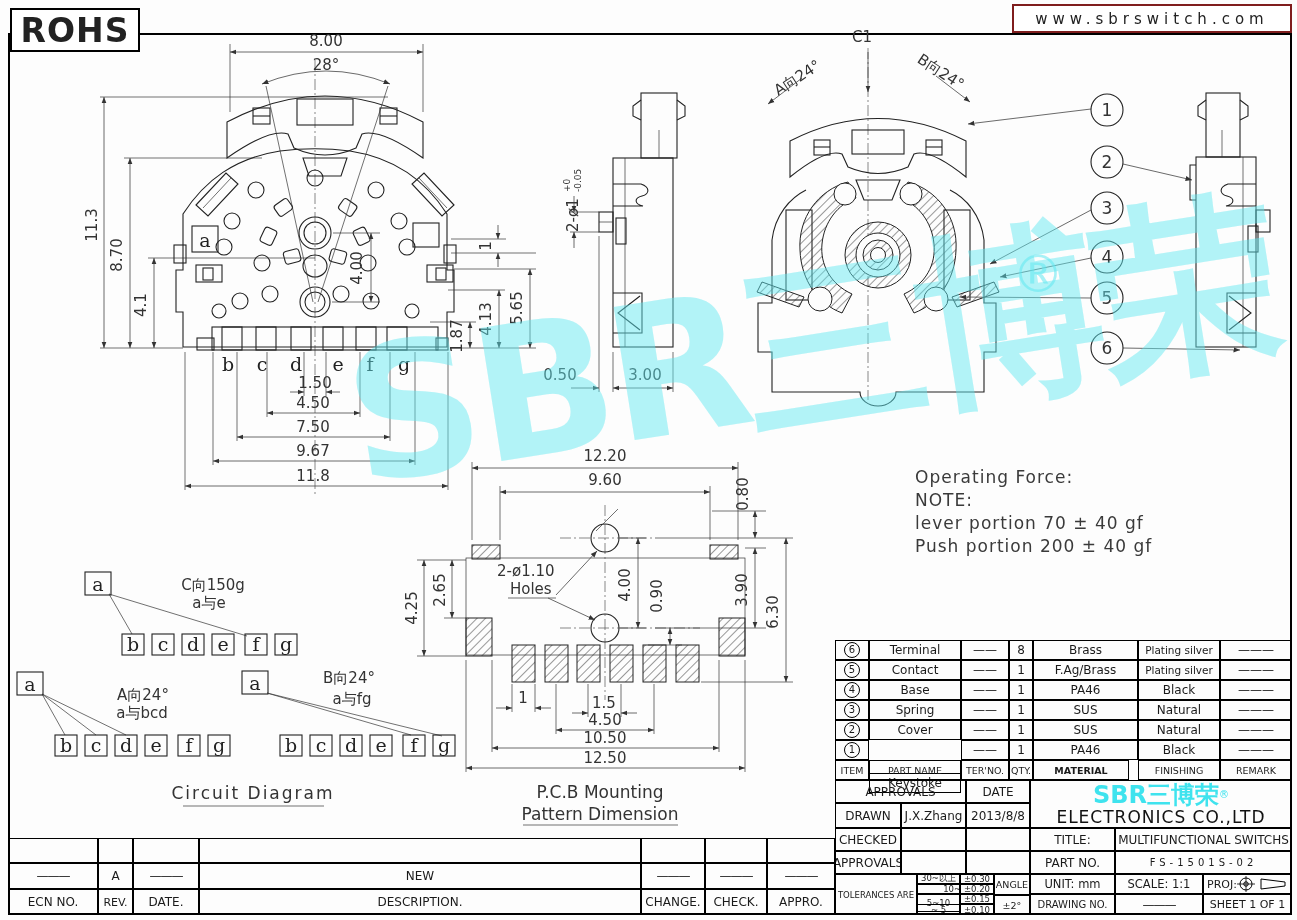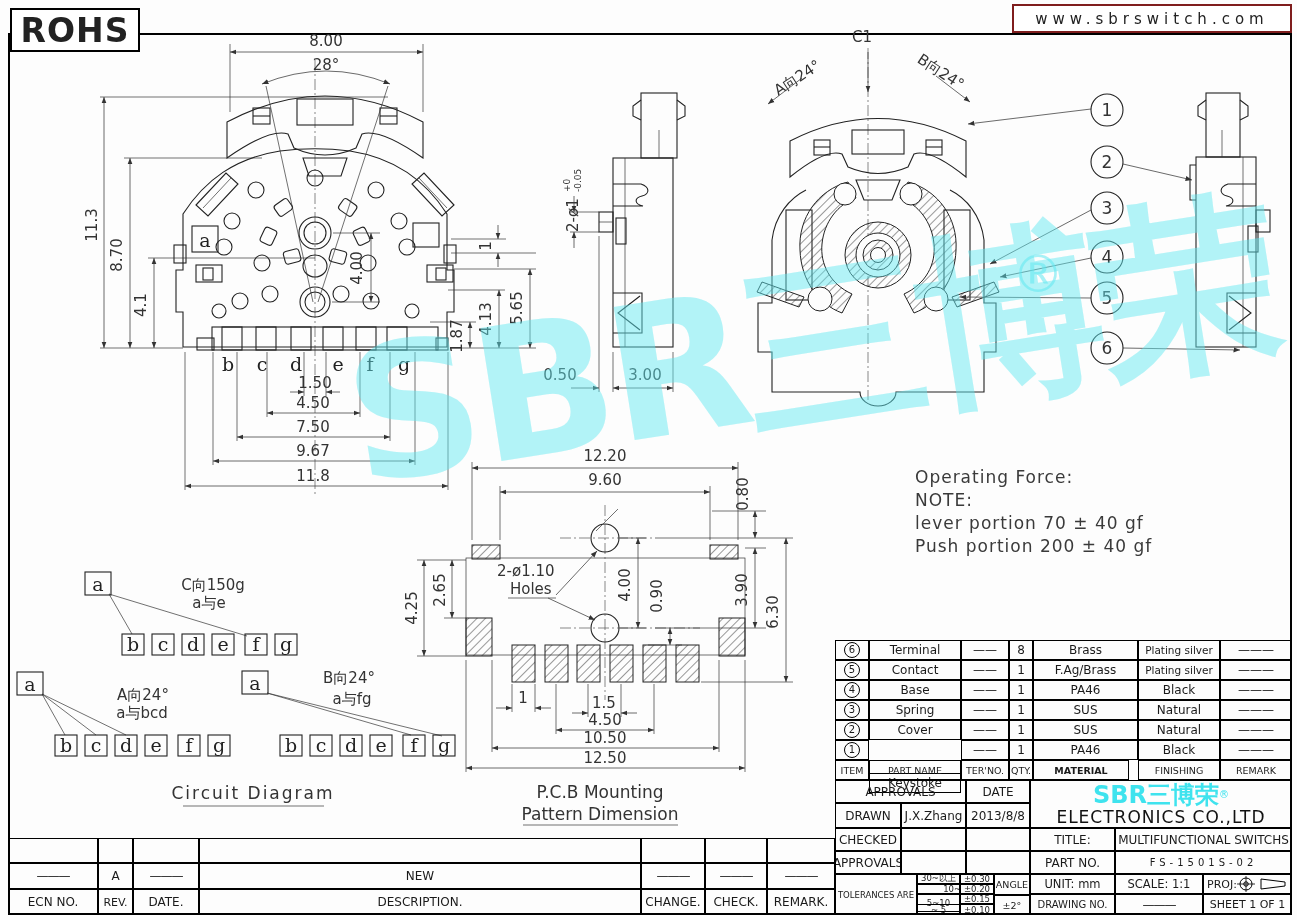--- a/index.html
+++ b/index.html
@@ -576,16 +576,16 @@
     <div class="cell dashes" style="left:641px;top:863px;width:64px;height:26px;">———</div>
     <div class="cell dashes" style="left:705px;top:863px;width:62px;height:26px;">———</div>
     <div class="cell dashes" style="left:767px;top:863px;width:68px;height:26px;">———</div>
 
     <div class="cell" style="left:8px;top:889px;width:90px;height:26px;">ECN NO.</div>
     <div class="cell" style="left:98px;top:889px;width:35px;height:26px;font-size:11px;">REV.</div>
     <div class="cell" style="left:133px;top:889px;width:66px;height:26px;">DATE.</div>
     <div class="cell" style="left:199px;top:889px;width:442px;height:26px;">DESCRIPTION.</div>
     <div class="cell" style="left:641px;top:889px;width:64px;height:26px;">CHANGE.</div>
     <div class="cell" style="left:705px;top:889px;width:62px;height:26px;">CHECK.</div>
-    <div class="cell" style="left:767px;top:889px;width:68px;height:26px;">REMARK.</div>
+    <div class="cell" style="left:767px;top:889px;width:68px;height:26px;">APPRO.</div>
   </div>
 
 </div>
 
 </body></html>

